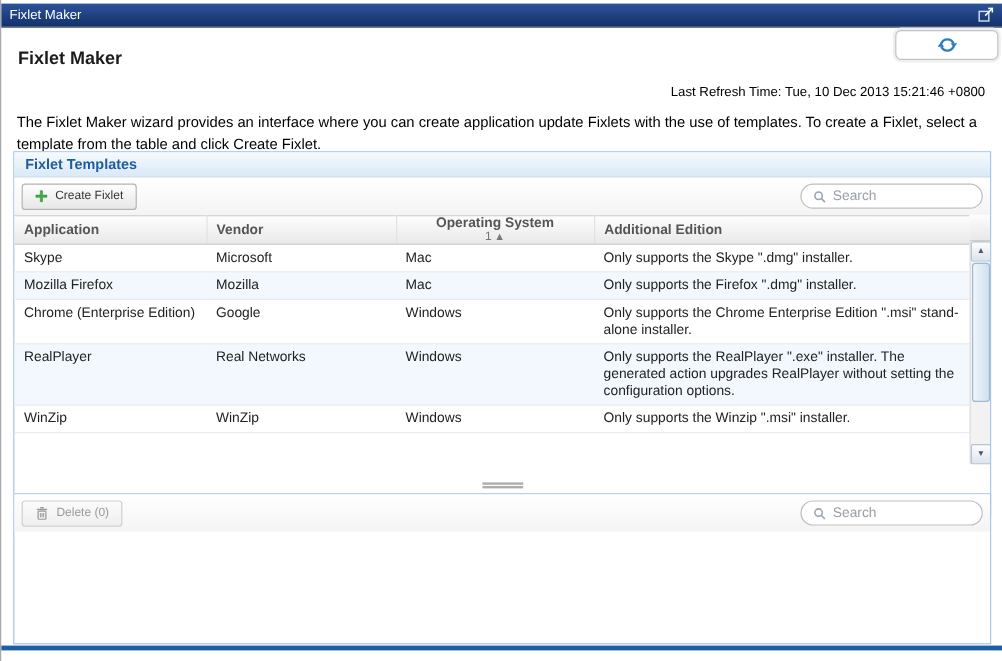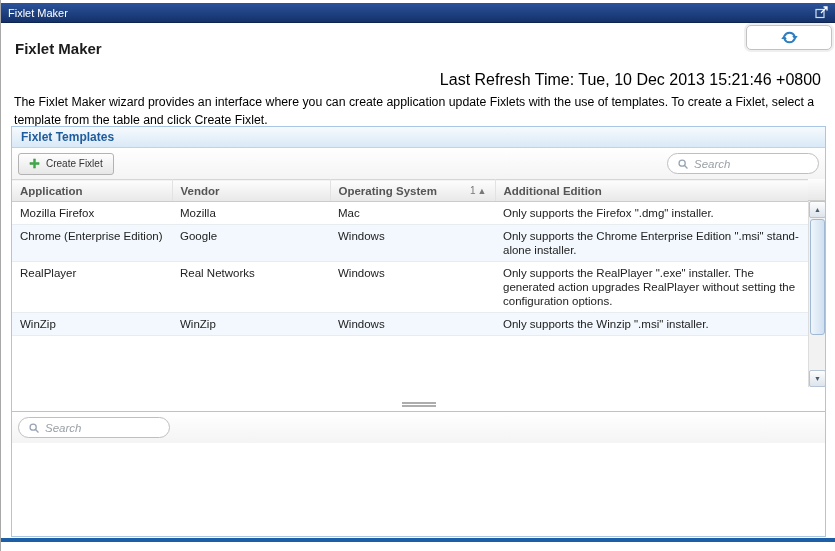--- a/index.html
+++ b/index.html
@@ -14,55 +14,55 @@
               display:flex; align-items:center; padding:0 7px; }
   .titlebar-text { color:#fff; font-size:11px; }
   .titlebar-icon { margin-left:auto; display:flex; align-items:center; cursor:pointer; }
 
   
   .refresh-btn { position:absolute; top:25px; right:3px; width:86px; height:25px;
                  background:#fff; border:1px solid #c2c2c2; border-radius:5px;
                  box-shadow:0 0 0 2px #efefef; display:flex; align-items:center; justify-content:center;
                  cursor:pointer; }
   .page-title { position:absolute; top:40px; left:14px; font-size:15px; font-weight:bold; color:#1c1c1c; }
-  .last-refresh { position:absolute; top:71px; right:14px; font-size:16px; color:#000; }
+  .last-refresh { position:absolute; top:71px; right:14px; font-size:11px; color:#000; }
   .description { position:absolute; top:94px; left:13px; width:808px; font-size:12.3px; color:#000; line-height:1.45; }
 
   
   .panel { position:absolute; left:10px; width:815px; border:1px solid #a9c7e4; background:#fff; }
   .templates-panel { top:126px; height:304px; }
   .fixlets-panel   { top:411px; height:126px; }
   .panel-header { height:21px; background:linear-gradient(#f6fafd,#d9e9f7); border-bottom:1px solid #bcd4ea;
                   display:flex; align-items:center; padding:0 9px; }
   .panel-title { font-size:12px; font-weight:bold; color:#1e5c9e; }
 
   .toolbar { height:31px; display:flex; align-items:center; justify-content:space-between;
              padding:0 6px; background:linear-gradient(#ffffff,#f4f4f4); }
   .btn { display:inline-flex; align-items:center; gap:6px; height:22px; padding:0 10px;
          font-family:"Liberation Sans",sans-serif; font-size:10px; color:#333;
          background:linear-gradient(#fefefe,#e7e7e7); border:1px solid #b3b3b3; border-radius:3px; cursor:pointer; }
   .btn[disabled] { color:#9a9a9a; background:linear-gradient(#fbfbfb,#efefef); border-color:#cfcfcf; }
   .searchbox { display:flex; align-items:center; width:152px; height:21px; gap:5px;
                border:1px solid #bfbfbf; border-radius:11px; background:#fff; padding:0 9px; }
   .searchbox input { border:none; outline:none; flex:1; min-width:0; font-size:11.5px; color:#333; background:transparent;
-                     font-family:"Liberation Sans",sans-serif;font-style:italic; }
+                     font-family:"Liberation Sans",sans-serif; }
   .searchbox input::placeholder { color:#9aa0a6; }
 
   
   .table-wrap { position:relative; height:208px; overflow:hidden; }
   table.grid { border-collapse:collapse; table-layout:fixed; font-size:11.5px; color:#222; }
   .templates-grid { width:796px; }
   .fixlets-grid { width:813px; }
   table.grid thead th { height:22px; background:linear-gradient(#fdfdfd,#e8e8e8);
         border-top:1px solid #d6d6d6; border-bottom:1px solid #cccccc; border-right:1px solid #e2e2e2;
         font-weight:bold; color:#555; text-align:left; padding:0 8px; font-size:11.5px; }
   table.grid thead th:last-child { border-right:none; }
   .templates-grid tbody td { padding:4px 8px; vertical-align:top; border-bottom:1px solid #e7ecf1; line-height:14px; }
   .templates-grid tbody tr:nth-child(even) { background:#f2f8fd; }
-  .th-flex { display:flex; align-items:center; justify-content:space-between; }
+  .th-flex { display:flex; align-items:center; justify-content:space-between;flex-direction:column; }
   .sort-ind { font-weight:normal; color:#777; font-size:9px; white-space:nowrap; }
   .sort-ind .num { font-size:10px; margin-right:2px; }
 
   .head-spacer { position:absolute; top:0; right:0; width:17px; height:22px;
                  background:linear-gradient(#fdfdfd,#e8e8e8); border-bottom:1px solid #ccc; }
   .vscroll { position:absolute; top:22px; right:0; bottom:0; width:17px; background:#f2f2f2; border-left:1px solid #ddd; }
   .scroll-btn { position:absolute; left:0; width:17px; height:17px; display:flex; align-items:center; justify-content:center;
                 font-size:7px; color:#4a5a6a; background:linear-gradient(#fdfdfd,#dde4ec); border:1px solid #b7c4d4;
                 border-radius:2px; cursor:pointer; }
   .scroll-btn.up { top:0; }
@@ -149,20 +149,26 @@
               <span class="th-flex">
                 <span>Operating System</span>
                 <span class="sort-ind"><span class="num">1</span><span>▲</span></span>
               </span>
             </th>
             <th>Additional Edition</th>
           </tr>
         </thead>
         <tbody>
           <tr>
+            <td>Skype</td>
+            <td>Microsoft</td>
+            <td>Mac</td>
+            <td>Only supports the Skype ".dmg" installer.</td>
+          </tr>
+          <tr>
             <td>Mozilla Firefox</td>
             <td>Mozilla</td>
             <td>Mac</td>
             <td>Only supports the Firefox ".dmg" installer.</td>
           </tr>
           <tr>
             <td>Chrome (Enterprise Edition)</td>
             <td>Google</td>
             <td>Windows</td>
             <td>Only supports the Chrome Enterprise Edition ".msi" stand-alone installer.</td>
@@ -195,20 +201,31 @@
     </div>
   </div>
 
   <div class="splitter">
     <div class="grip"></div>
   </div>
 
   <div class="panel fixlets-panel">
 
     <div class="toolbar">
+      <button class="btn" disabled="">
+        <svg width="12" height="12" viewBox="0 0 14 14">
+          <line x1="2" y1="3" x2="12" y2="3" stroke="#9a9a9a" stroke-width="1.4"></line>
+          <line x1="5.3" y1="1.3" x2="8.7" y2="1.3" stroke="#9a9a9a" stroke-width="1.4"></line>
+          <rect x="3.2" y="4.5" width="7.6" height="8" rx="1" fill="none" stroke="#9a9a9a" stroke-width="1.2"></rect>
+          <line x1="5.4" y1="6.5" x2="5.4" y2="10.5" stroke="#9a9a9a"></line>
+          <line x1="7" y1="6.5" x2="7" y2="10.5" stroke="#9a9a9a"></line>
+          <line x1="8.6" y1="6.5" x2="8.6" y2="10.5" stroke="#9a9a9a"></line>
+        </svg>
+        <span>Delete (0)</span>
+      </button>
       <div class="searchbox">
         <svg width="12" height="12" viewBox="0 0 14 14">
           <circle cx="6" cy="6" r="3.6" fill="none" stroke="#98a4b3" stroke-width="1.5"></circle>
           <line x1="8.8" y1="8.8" x2="12.2" y2="12.2" stroke="#98a4b3" stroke-width="1.5"></line>
         </svg>
         <input type="text" placeholder="Search" style="">
       </div>
     </div>
 
   </div>

